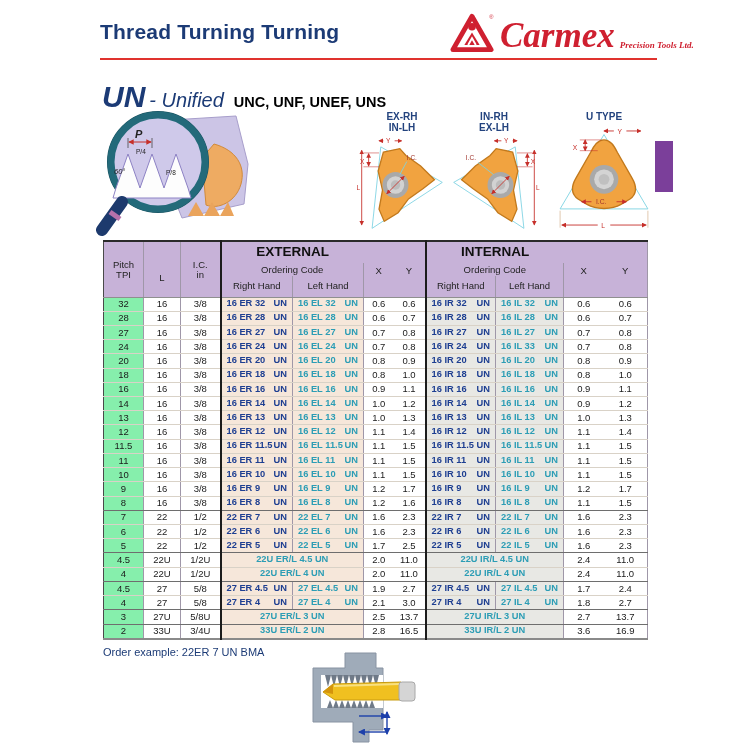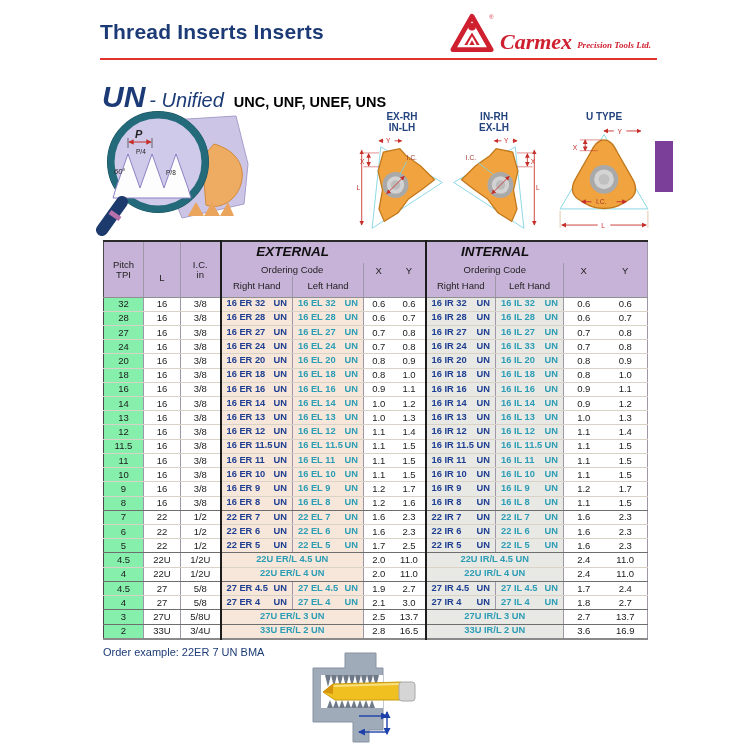--- a/index.html
+++ b/index.html
@@ -2,40 +2,40 @@
 <html><head>
 <meta charset="utf-8">
 <style>
   html,body{margin:0;padding:0;background:#fff;}
   .page{position:relative;width:747px;height:747px;background:#fff;overflow:hidden;
         font-family:"Liberation Sans",sans-serif;}
   
   .title{position:absolute;left:100px;top:20px;font-size:21px;font-weight:bold;color:#1c3b76;letter-spacing:.2px;}
   .rule{position:absolute;left:100px;top:58px;width:557px;height:2px;background:#e0332e;}
   .logo{position:absolute;left:450px;top:12px;display:flex;align-items:flex-end;}
-  .logo-name{font-family:"Liberation Serif",serif;font-style:italic;font-weight:bold;font-size:22px;color:#cf2030;line-height:1;margin-left:6px;}
+  .logo-name{font-family:"Liberation Serif",serif;font-style:italic;font-weight:bold;font-size:35px;color:#cf2030;line-height:1;margin-left:6px;}
   .logo-tag{font-family:"Liberation Serif",serif;font-style:italic;font-weight:bold;font-size:9px;color:#cf2030;margin:0 12px 3px 5px;}
   
   .series{position:absolute;left:102px;top:82px;display:flex;align-items:baseline;}
   .series .un{font-size:30px;font-weight:bold;font-style:italic;color:#1c3b76;line-height:1;}
   .series .unified{font-size:20px;font-style:italic;color:#1c3b76;margin-left:4px;}
   .series .subtypes{font-size:14.5px;font-weight:bold;color:#000000;margin-left:10px;}
   
   .insert-block{position:absolute;width:106px;text-align:center;}
   .insert-label{font-size:10px;font-weight:bold;color:#23437e;line-height:11px;}
   .tab{position:absolute;left:655px;top:141px;width:18px;height:51px;background:#7b3f9a;}
   
   .tblwrap{position:absolute;left:103px;top:240px;}
   table.tbl{border-collapse:collapse;table-layout:fixed;width:544px;height:400px;
             font-size:9.5px;color:#1a1a1a;
             border-top:2px solid #2a2a2a;border-left:1.5px solid #4a4a4a;
             border-right:1.5px solid #4a4a4a;border-bottom:2px solid #8a8a8a;}
   .tbl th,.tbl td{padding:0;line-height:1.05;border-right:1px solid #9f97a8;}
   .tbl thead th{background:#c7b2d8;font-weight:normal;color:#222;font-size:9.5px;text-align:center;}
-  .tbl .sect{font-size:13.5px;font-weight:bold;font-style:italic;color:#101010;}
+  .tbl .sect{font-size:13.5px;font-weight:bold;color:#101010;}
   .tbl .no-r{border-right:none !important;}
   .tbl .bold-r{border-right:2px solid #1c1c1c !important;}
   .tbl thead th.vb{vertical-align:bottom;padding-bottom:17px;}
   .tbl thead th.lh-head{vertical-align:bottom;padding-bottom:14px;}
   .tbl thead th.xy{vertical-align:top;padding-top:3px;}
   .tbl thead tr:last-child th, .tbl thead th[rowspan]{border-bottom:1px solid #8f8f8f;}
   .tbl tbody td{border-bottom:1px solid #d9d2c7;text-align:center;}
   .tbl tbody tr.ge td{border-bottom:1px solid #6e6e6e;}
   .tbl tbody tr:last-child td{border-bottom:none;}
   td.pitch{background:#86efac;}
@@ -60,21 +60,21 @@
     <defs>
       <marker id="ar" viewBox="0 0 10 10" refX="8.5" refY="5" markerWidth="5.5" markerHeight="5.5" orient="auto-start-reverse">
         <path d="M0,0L10,5L0,10z" fill="#c62f2a"></path>
       </marker>
       <marker id="ab" viewBox="0 0 10 10" refX="8.5" refY="5" markerWidth="5" markerHeight="5" orient="auto-start-reverse">
         <path d="M0,0L10,5L0,10z" fill="#1c3faa"></path>
       </marker>
     </defs>
   </svg>
 
-  <div class="title">Thread Inserts Inserts</div>
+  <div class="title">Thread Turning Turning</div>
   <div class="logo">
     <svg width="44" height="41" viewBox="0 0 46 42">
       <polygon points="23,4 43,39 3,39" fill="#fff" stroke="#cf2030" stroke-width="5" stroke-linejoin="round"></polygon>
       <circle cx="23" cy="15" r="4" fill="#cf2030"></circle>
       <polygon points="23,21 31,34 15,34" fill="#cf2030"></polygon>
       <polyline points="19,34 23,27 27,34" stroke="#fff" stroke-width="2" fill="none"></polyline>
       <text x="41" y="7" font-size="6" fill="#cf2030">®</text>
     </svg>
     <span class="logo-name">Carmex</span>
     <span class="logo-tag">Precision Tools Ltd.</span>

